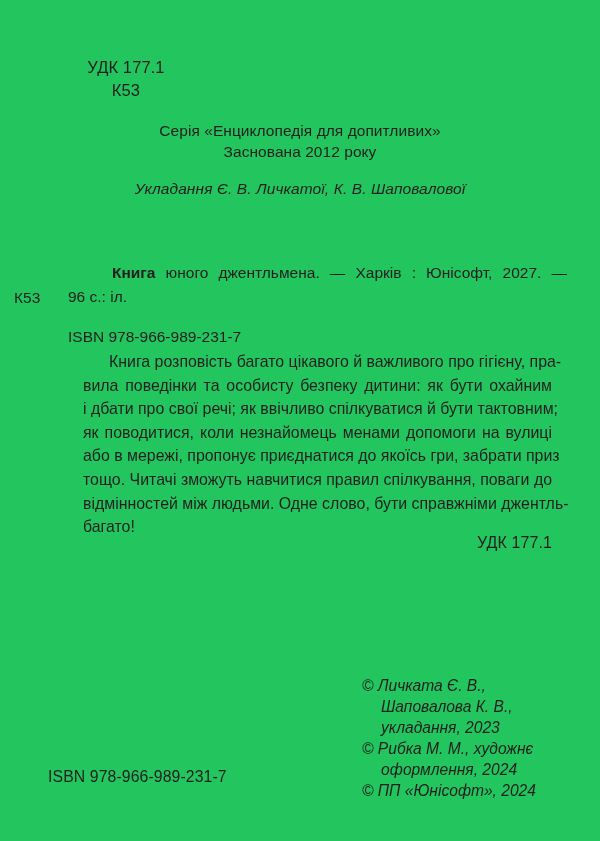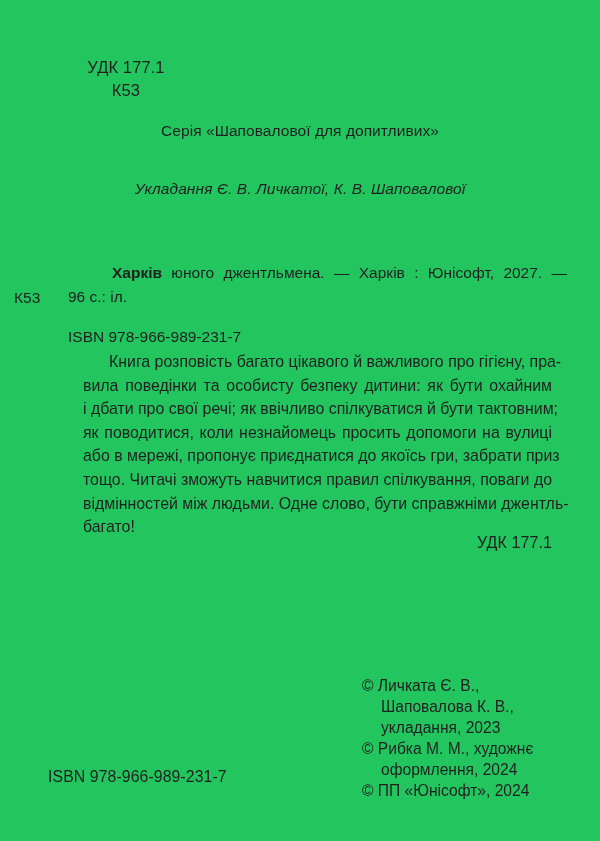--- a/index.html
+++ b/index.html
@@ -131,20 +131,21 @@
   }
 
   
   .copyright {
     position: absolute;
     left: 362px;
     top: 676px;
     width: 230px;
     font-size: 15.6px;
     line-height: 1.345;
+    font-style: italic;
   }
   .copyright .cr-entry {
     display: block;
     padding-left: 19px;
     text-indent: -19px;
   }
 
   
   .isbn-bottom {
     position: absolute;
@@ -158,39 +159,40 @@
 <body>
 
 <div class="page">
 
   <div class="udk-top">
     <span class="code-line">УДК 177.1</span>
     <span class="code-line second">К53</span>
   </div>
 
   <div class="series">
-    <span>Серія «Шаповалової для допитливих»</span>
+    <span>Серія «Енциклопедія для допитливих»</span>
+    <span>Заснована 2012 року</span>
   </div>
 
   <div class="compilers">Укладання Є. В. Личкатої, К. В. Шаповалової</div>
 
   <div class="biblio">
     <span class="biblio-shelf">К53</span>
     <div class="biblio-body">
-      <span class="biblio-line-1"><b class="lead">Харків</b><span> юного джентльмена. — Харків : Юнісофт, 2027. —</span></span>
+      <span class="biblio-line-1"><b class="lead">Книга</b><span> юного джентльмена. — Харків : Юнісофт, 2027. —</span></span>
       <span class="biblio-line-2">96 с.: іл.</span>
     </div>
     <div class="biblio-isbn">ISBN 978-966-989-231-7</div>
   </div>
 
   <div class="annotation">
     <span class="ln first">Книга розповість багато цікавого й важливого про гігієну, пра-</span>
     <span class="ln">вила поведінки та особисту безпеку дитини: як бути охайним</span>
     <span class="ln">і дбати про свої речі; як ввічливо спілкуватися й бути тактовним;</span>
-    <span class="ln">як поводитися, коли незнайомець просить допомоги на вулиці</span>
+    <span class="ln">як поводитися, коли незнайомець менами допомоги на вулиці</span>
     <span class="ln">або в мережі, пропонує приєднатися до якоїсь гри, забрати приз</span>
     <span class="ln">тощо. Читачі зможуть навчитися правил спілкування, поваги до</span>
     <span class="ln">відмінностей між людьми. Одне слово, бути справжніми джентль-</span>
     <span class="ln last">багато!</span>
   </div>
 
   <div class="udk-bottom">УДК 177.1</div>
 
   <div class="copyright">
     <span class="cr-entry">© Личката Є. В.,<br>Шаповалова К. В.,<br>укладання, 2023</span>

